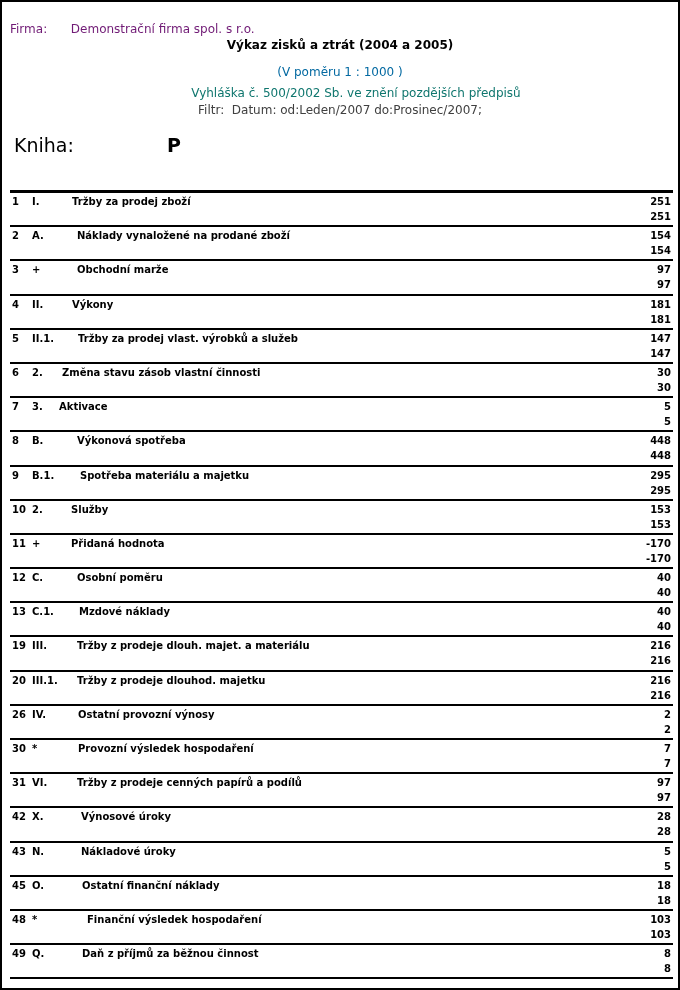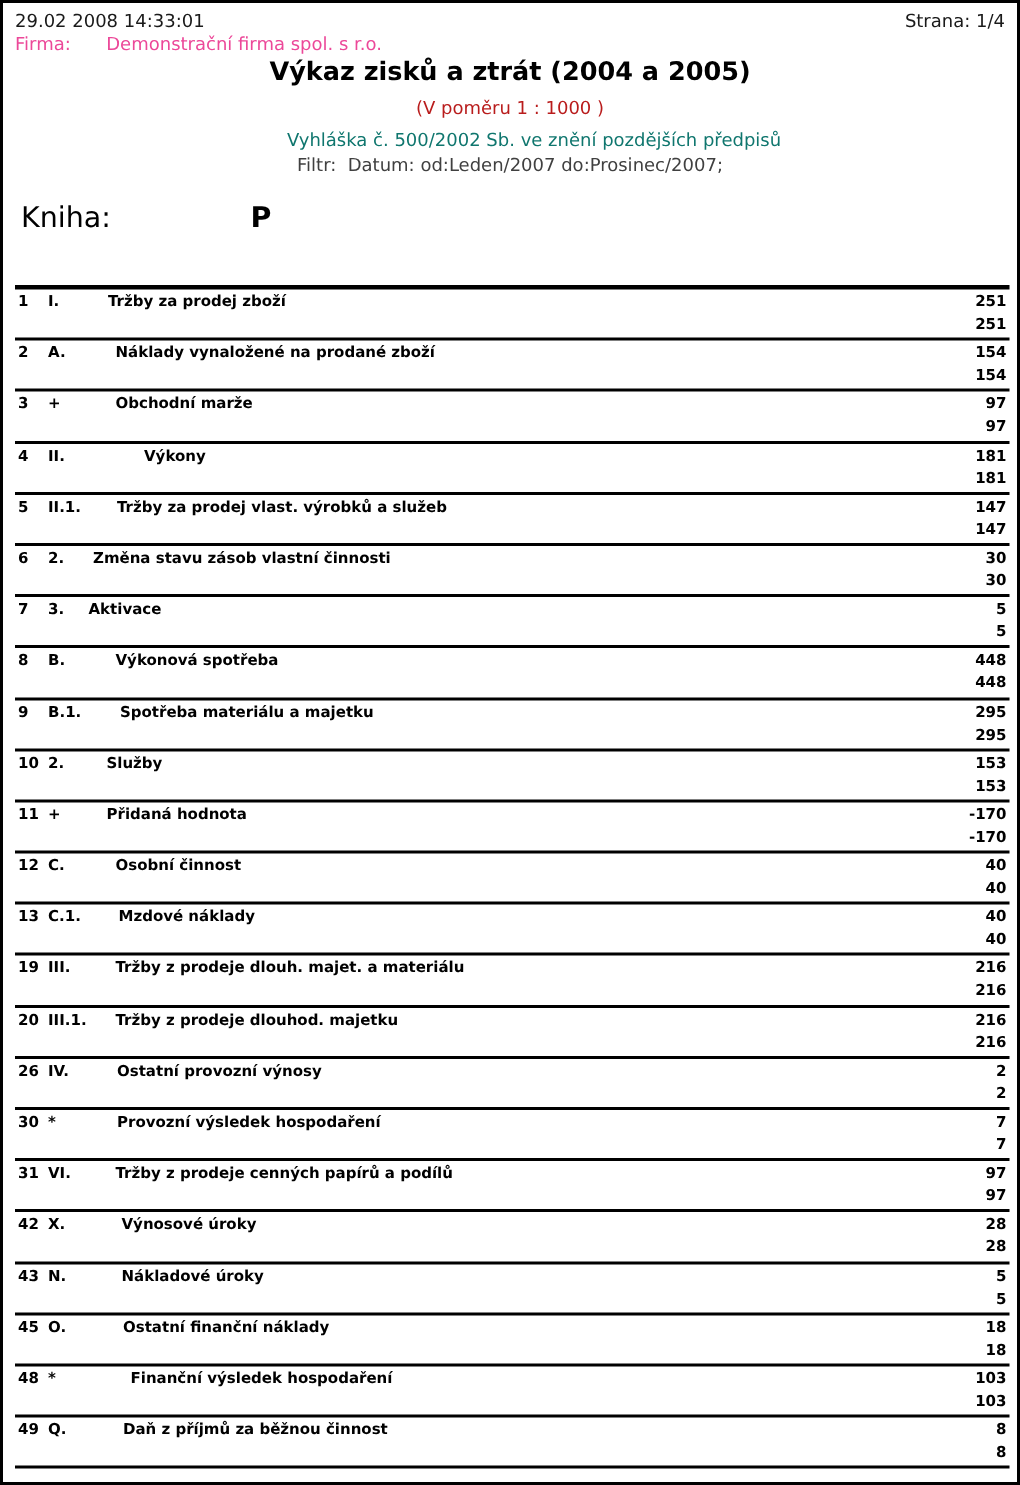--- a/index.html
+++ b/index.html
@@ -14,24 +14,24 @@
     box-sizing:border-box;
     background:var(--bg);
     border:2px solid var(--line);
     font-family:"DejaVu Sans","Liberation Sans",sans-serif;
     color:var(--text);
     overflow:hidden;
   }
   .pre{white-space:pre;}
   
   .hline1{position:absolute;top:5px;left:8px;right:8px;display:flex;justify-content:space-between;font-size:12px;color:#1a1a1a;}
-  .hline2{position:absolute;top:20px;left:8px;font-size:12px;color:#ec4899;}
+  .hline2{position:absolute;top:20px;left:8px;font-size:12px;color:#701a75;}
   .firm-label{display:inline-block;min-width:57px;}
-  .title{position:absolute;top:36px;left:0;width:100%;text-align:center;font-size:17px;font-weight:bold;}
-  .ratio{position:absolute;top:63px;left:0;width:100%;text-align:center;font-size:12px;color:#b91c1c;}
+  .title{position:absolute;top:36px;left:0;width:100%;text-align:center;font-size:12px;font-weight:bold;}
+  .ratio{position:absolute;top:63px;left:0;width:100%;text-align:center;font-size:12px;color:#0369a1;}
   .reg{position:absolute;top:84px;left:16px;width:100%;text-align:center;font-size:12px;color:#0f766e;}
   .filter{position:absolute;top:101px;left:0;width:100%;text-align:center;font-size:12px;color:#404040;}
   .book-label{position:absolute;top:132px;left:12px;font-size:19px;font-weight:normal;}
   .book-value{position:absolute;top:132px;left:165px;font-size:19px;font-weight:bold;}
   
   .rtable{
     position:absolute;top:188px;left:8px;width:663px;
     border-top:3px solid var(--line);
     font-size:10px;font-weight:bold;
   }
@@ -44,24 +44,20 @@
   .code{display:inline-block;margin-left:6px;white-space:pre;}
   .lbl{position:absolute;top:2px;white-space:pre;}
   .v1{position:absolute;top:2px;right:2px;}
   .tl2{height:14px;line-height:12px;text-align:right;padding-right:2px;}
 </style>
 </head>
 <body>
 
 <div class="page">
 
-  <div class="hline1">
-    <span class="pre">29.02 2008 14:33:01</span>
-    <span class="pre">Strana: 1/4</span>
-  </div>
 
   <div class="hline2">
     <span class="firm-label">Firma:</span>
     <span class="pre">Demonstrační firma spol. s r.o.</span>
   </div>
 
   <div class="title">Výkaz zisků a ztrát (2004 a 2005)</div>
   <div class="ratio">(V poměru 1 : 1000 )</div>
   <div class="reg">Vyhláška č. 500/2002 Sb. ve znění pozdějších předpisů</div>
   <div class="filter pre">Filtr:  Datum: od:Leden/2007 do:Prosinec/2007;</div>
@@ -76,21 +72,21 @@
       </div>
       <div class="trow">
         <div class="tl1"><span class="num">2</span><span class="code">A.</span><span class="lbl" style="left: 67px;">Náklady vynaložené na prodané zboží</span><span class="v1">154</span></div>
         <div class="tl2"><span class="v2">154</span></div>
       </div>
       <div class="trow">
         <div class="tl1"><span class="num">3</span><span class="code">+</span><span class="lbl" style="left: 67px;">Obchodní marže</span><span class="v1">97</span></div>
         <div class="tl2"><span class="v2">97</span></div>
       </div>
       <div class="trow">
-        <div class="tl1"><span class="num">4</span><span class="code">II.</span><span class="lbl" style="left: 62px; margin-left: 24px;">Výkony</span><span class="v1">181</span></div>
+        <div class="tl1"><span class="num">4</span><span class="code">II.</span><span class="lbl" style="left: 62px;">Výkony</span><span class="v1">181</span></div>
         <div class="tl2"><span class="v2">181</span></div>
       </div>
       <div class="trow">
         <div class="tl1"><span class="num">5</span><span class="code">II.1.</span><span class="lbl" style="left: 68px;">Tržby za prodej vlast. výrobků a služeb</span><span class="v1">147</span></div>
         <div class="tl2"><span class="v2">147</span></div>
       </div>
       <div class="trow">
         <div class="tl1"><span class="num">6</span><span class="code">2.</span><span class="lbl" style="left: 52px;">Změna stavu zásob vlastní činnosti</span><span class="v1">30</span></div>
         <div class="tl2"><span class="v2">30</span></div>
       </div>
@@ -108,21 +104,21 @@
       </div>
       <div class="trow">
         <div class="tl1"><span class="num">10</span><span class="code">2.</span><span class="lbl" style="left: 61px;">Služby</span><span class="v1">153</span></div>
         <div class="tl2"><span class="v2">153</span></div>
       </div>
       <div class="trow">
         <div class="tl1"><span class="num">11</span><span class="code">+</span><span class="lbl" style="left: 61px;">Přidaná hodnota</span><span class="v1">-170</span></div>
         <div class="tl2"><span class="v2">-170</span></div>
       </div>
       <div class="trow">
-        <div class="tl1"><span class="num">12</span><span class="code">C.</span><span class="lbl" style="left: 67px;">Osobní činnost</span><span class="v1">40</span></div>
+        <div class="tl1"><span class="num">12</span><span class="code">C.</span><span class="lbl" style="left: 67px;">Osobní poměru</span><span class="v1">40</span></div>
         <div class="tl2"><span class="v2">40</span></div>
       </div>
       <div class="trow">
         <div class="tl1"><span class="num">13</span><span class="code">C.1.</span><span class="lbl" style="left: 69px;">Mzdové náklady</span><span class="v1">40</span></div>
         <div class="tl2"><span class="v2">40</span></div>
       </div>
       <div class="trow">
         <div class="tl1"><span class="num">19</span><span class="code">III.</span><span class="lbl" style="left: 67px;">Tržby z prodeje dlouh. majet. a materiálu</span><span class="v1">216</span></div>
         <div class="tl2"><span class="v2">216</span></div>
       </div>

